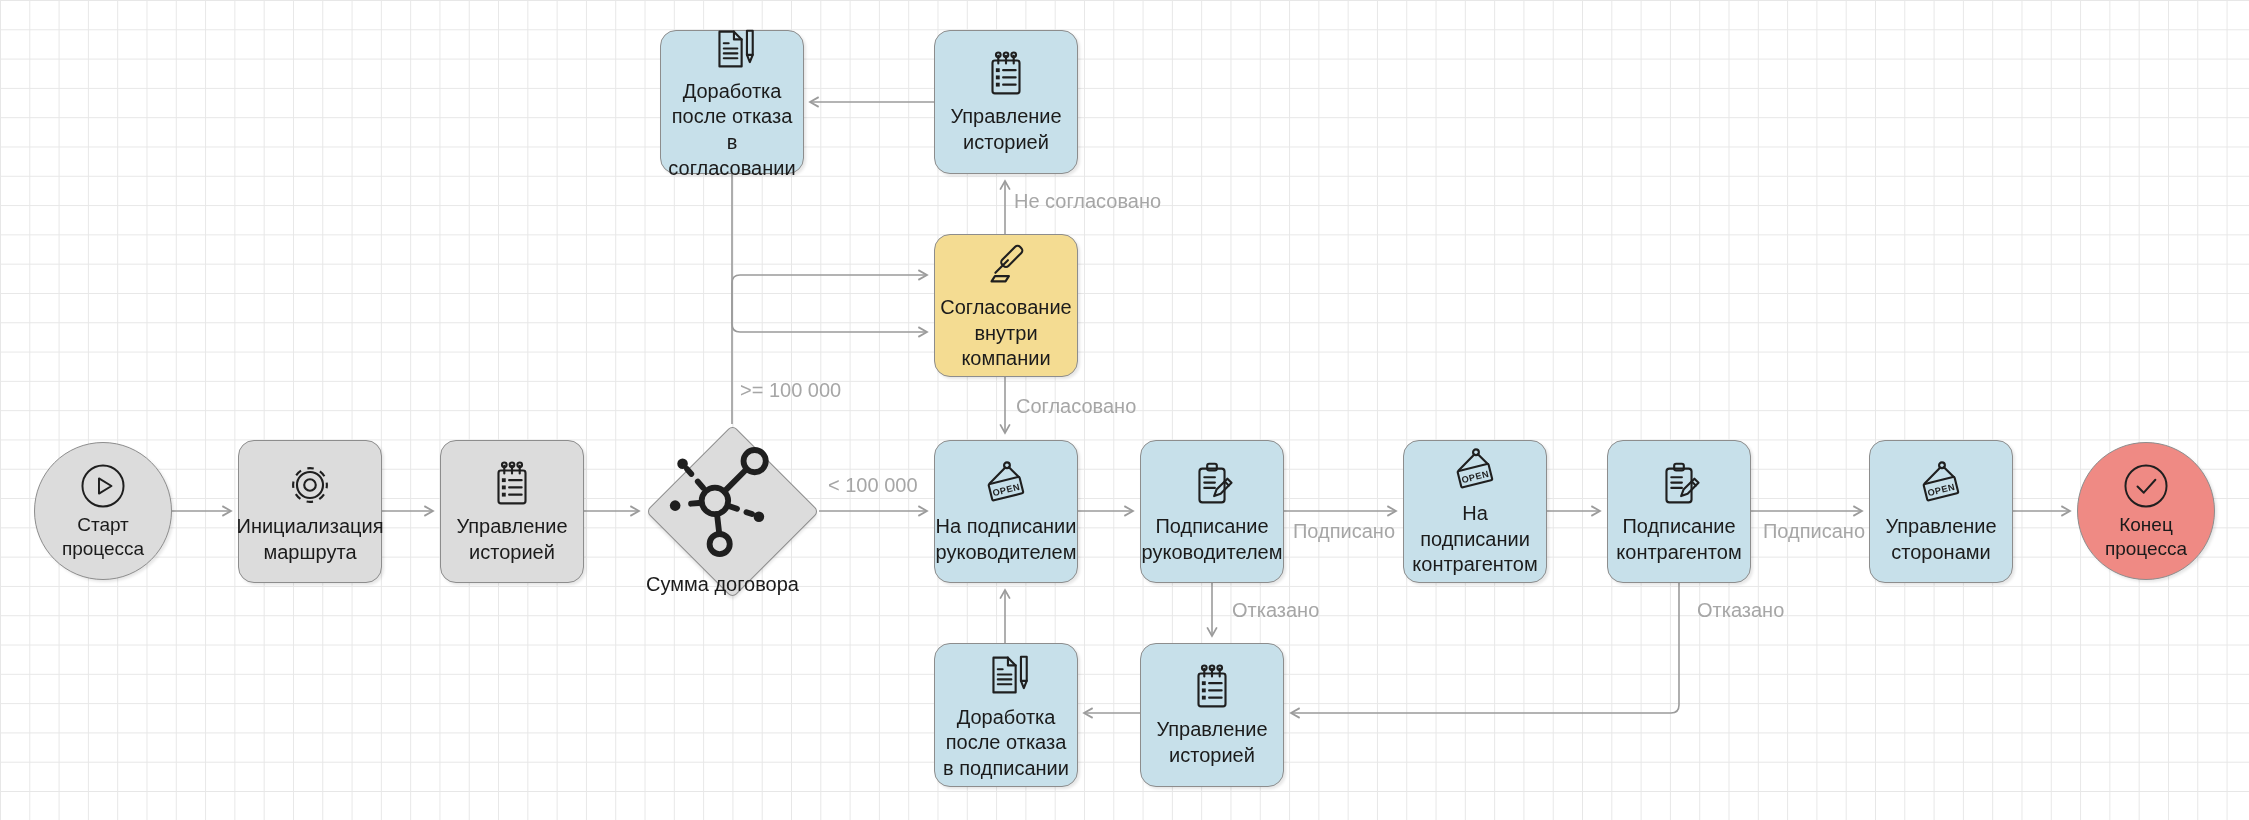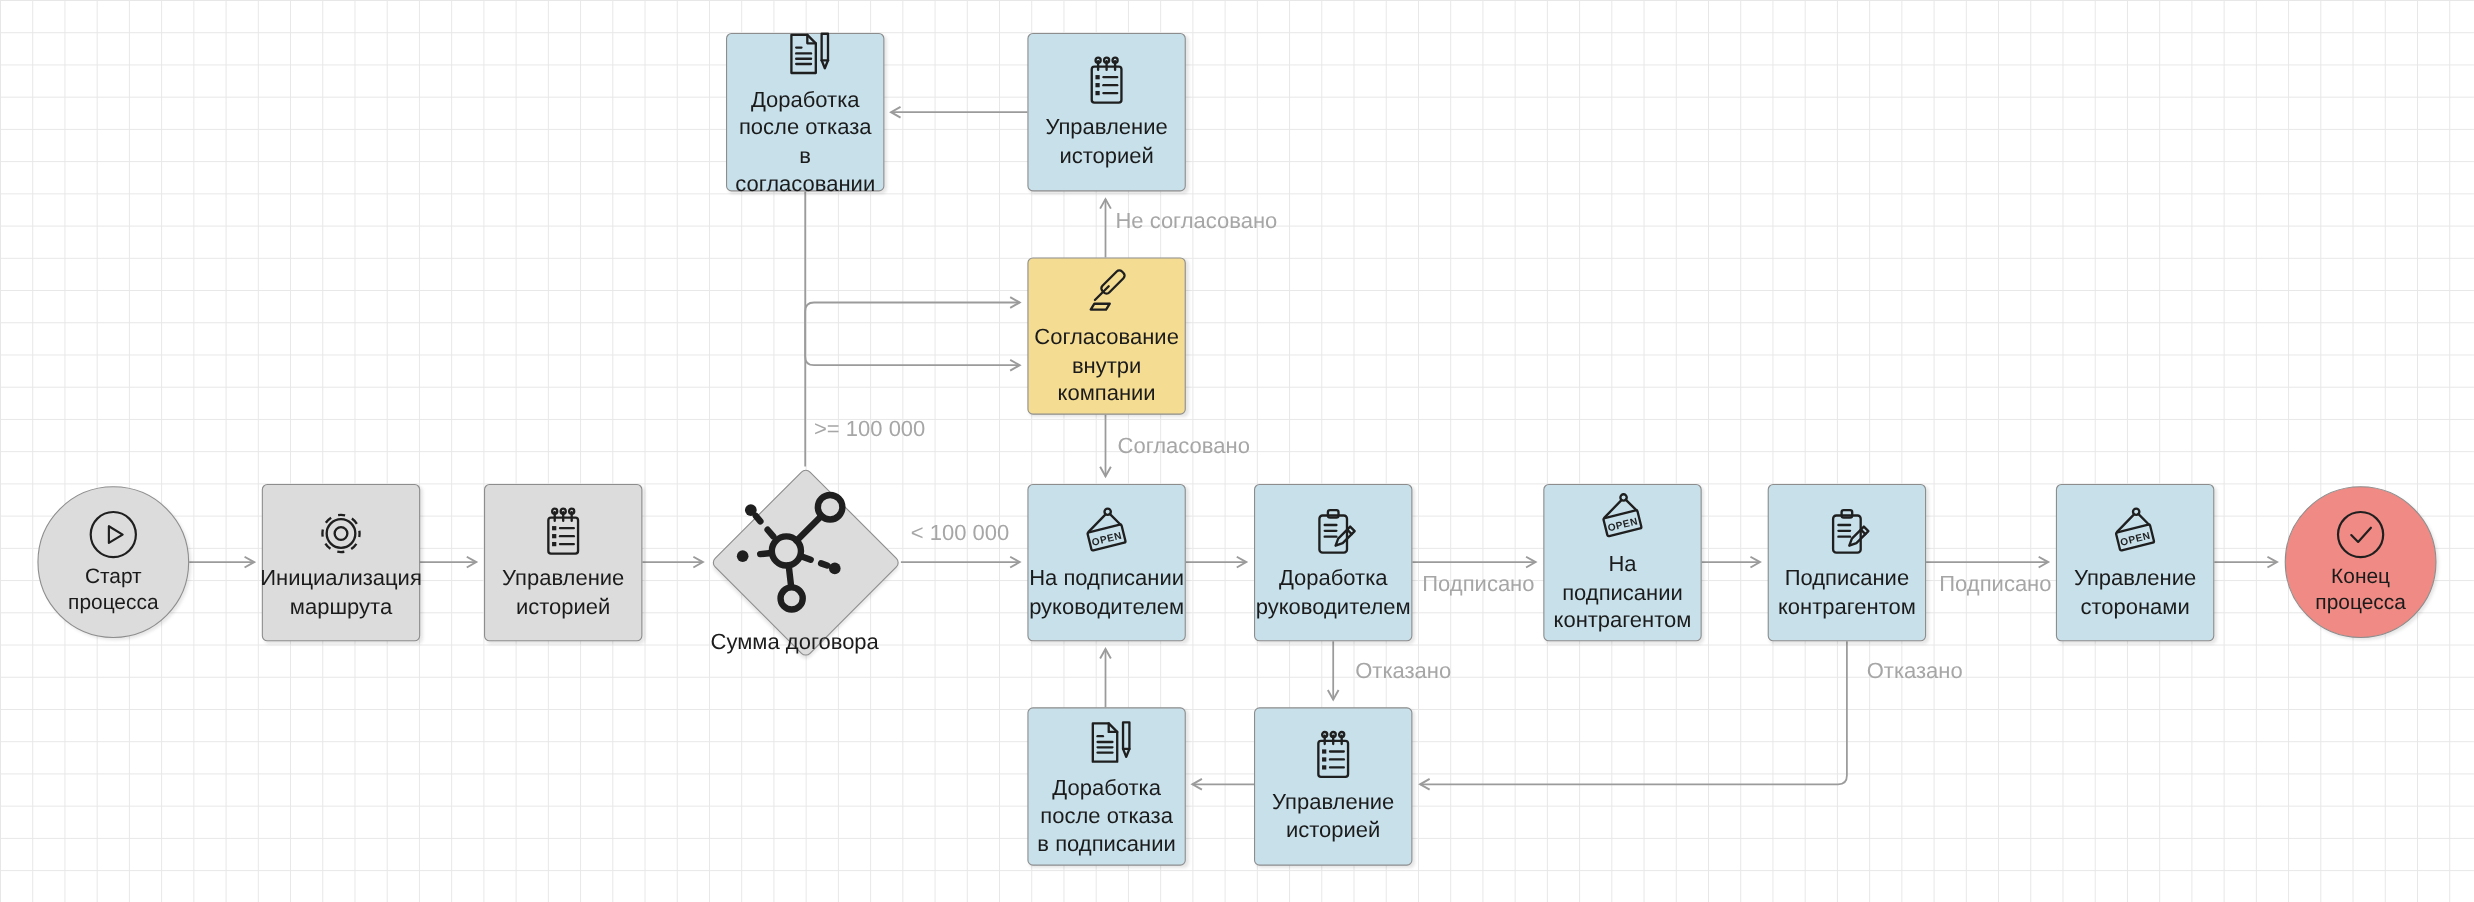--- a/index.html
+++ b/index.html
@@ -11,21 +11,21 @@
     background-color:#ffffff;
     background-image:
       linear-gradient(to right,#e7e7e7 1px,transparent 1px),
       linear-gradient(to bottom,#e7e7e7 1px,transparent 1px);
     background-size:29.3px 29.3px;
   }
   .edges{position:absolute;left:0;top:0;width:2249px;height:820px;}
   .edges path{stroke:#9b9b9b;stroke-width:1.6;fill:none;}
   .node{
     position:absolute;box-sizing:border-box;
-    border:1.6px solid #8d8d8d;border-radius:5px;
+    border:1.6px solid #8d8d8d;border-radius:16px;
     display:flex;flex-direction:column;align-items:center;justify-content:center;
     text-align:center;color:#1b1b1b;
     font-size:20px;line-height:1.28;
     padding:4px 3px;
     box-shadow:2px 2px 3px rgba(0,0,0,.10);
   }
   .gray{background:#dcdcdc;}
   .blue{background:#c7e0ea;}
   .yellow{background:#f4dc92;justify-content:space-between;}
   .red{background:#ef8a84;}
@@ -209,21 +209,21 @@
       <rect x="15" y="11" width="26" height="35" rx="3"></rect>
       <rect x="23" y="6" width="10" height="7" rx="2" stroke-width="2"></rect>
       <line x1="20" y1="20" x2="31" y2="20" stroke-width="2"></line>
       <line x1="20" y1="25.5" x2="31" y2="25.5" stroke-width="2"></line>
       <line x1="20" y1="31" x2="31" y2="31" stroke-width="2"></line>
       <g transform="rotate(45 38 31)">
         <path d="M35.5 20 H41.5 V36 L38.5 42.5 L35.5 36 Z" stroke-width="2"></path>
         <line x1="35.5" y1="24" x2="41.5" y2="24" stroke-width="2"></line>
       </g>
     </svg>
-    <div class="node-label">Доработка руководителем</div>
+    <div class="node-label">Подписание руководителем</div>
   </div>
 
   <div class="node blue" style="left:1403px;top:440px;width:144px;height:143px">
     <svg class="ic" viewBox="0 0 56 56">
       <circle cx="29" cy="7.5" r="3" stroke-width="2"></circle>
       <line x1="27" y1="10" x2="11" y2="26.5" stroke-width="2"></line>
       <line x1="31" y1="9.5" x2="41" y2="19.5" stroke-width="2"></line>
       <g transform="rotate(-14 28 32)">
         <rect x="11.5" y="23" width="33" height="17.5" rx="1.5"></rect>
         <text x="28" y="36.3" font-size="9.5" font-weight="700" text-anchor="middle" letter-spacing="0.5">OPEN</text>

